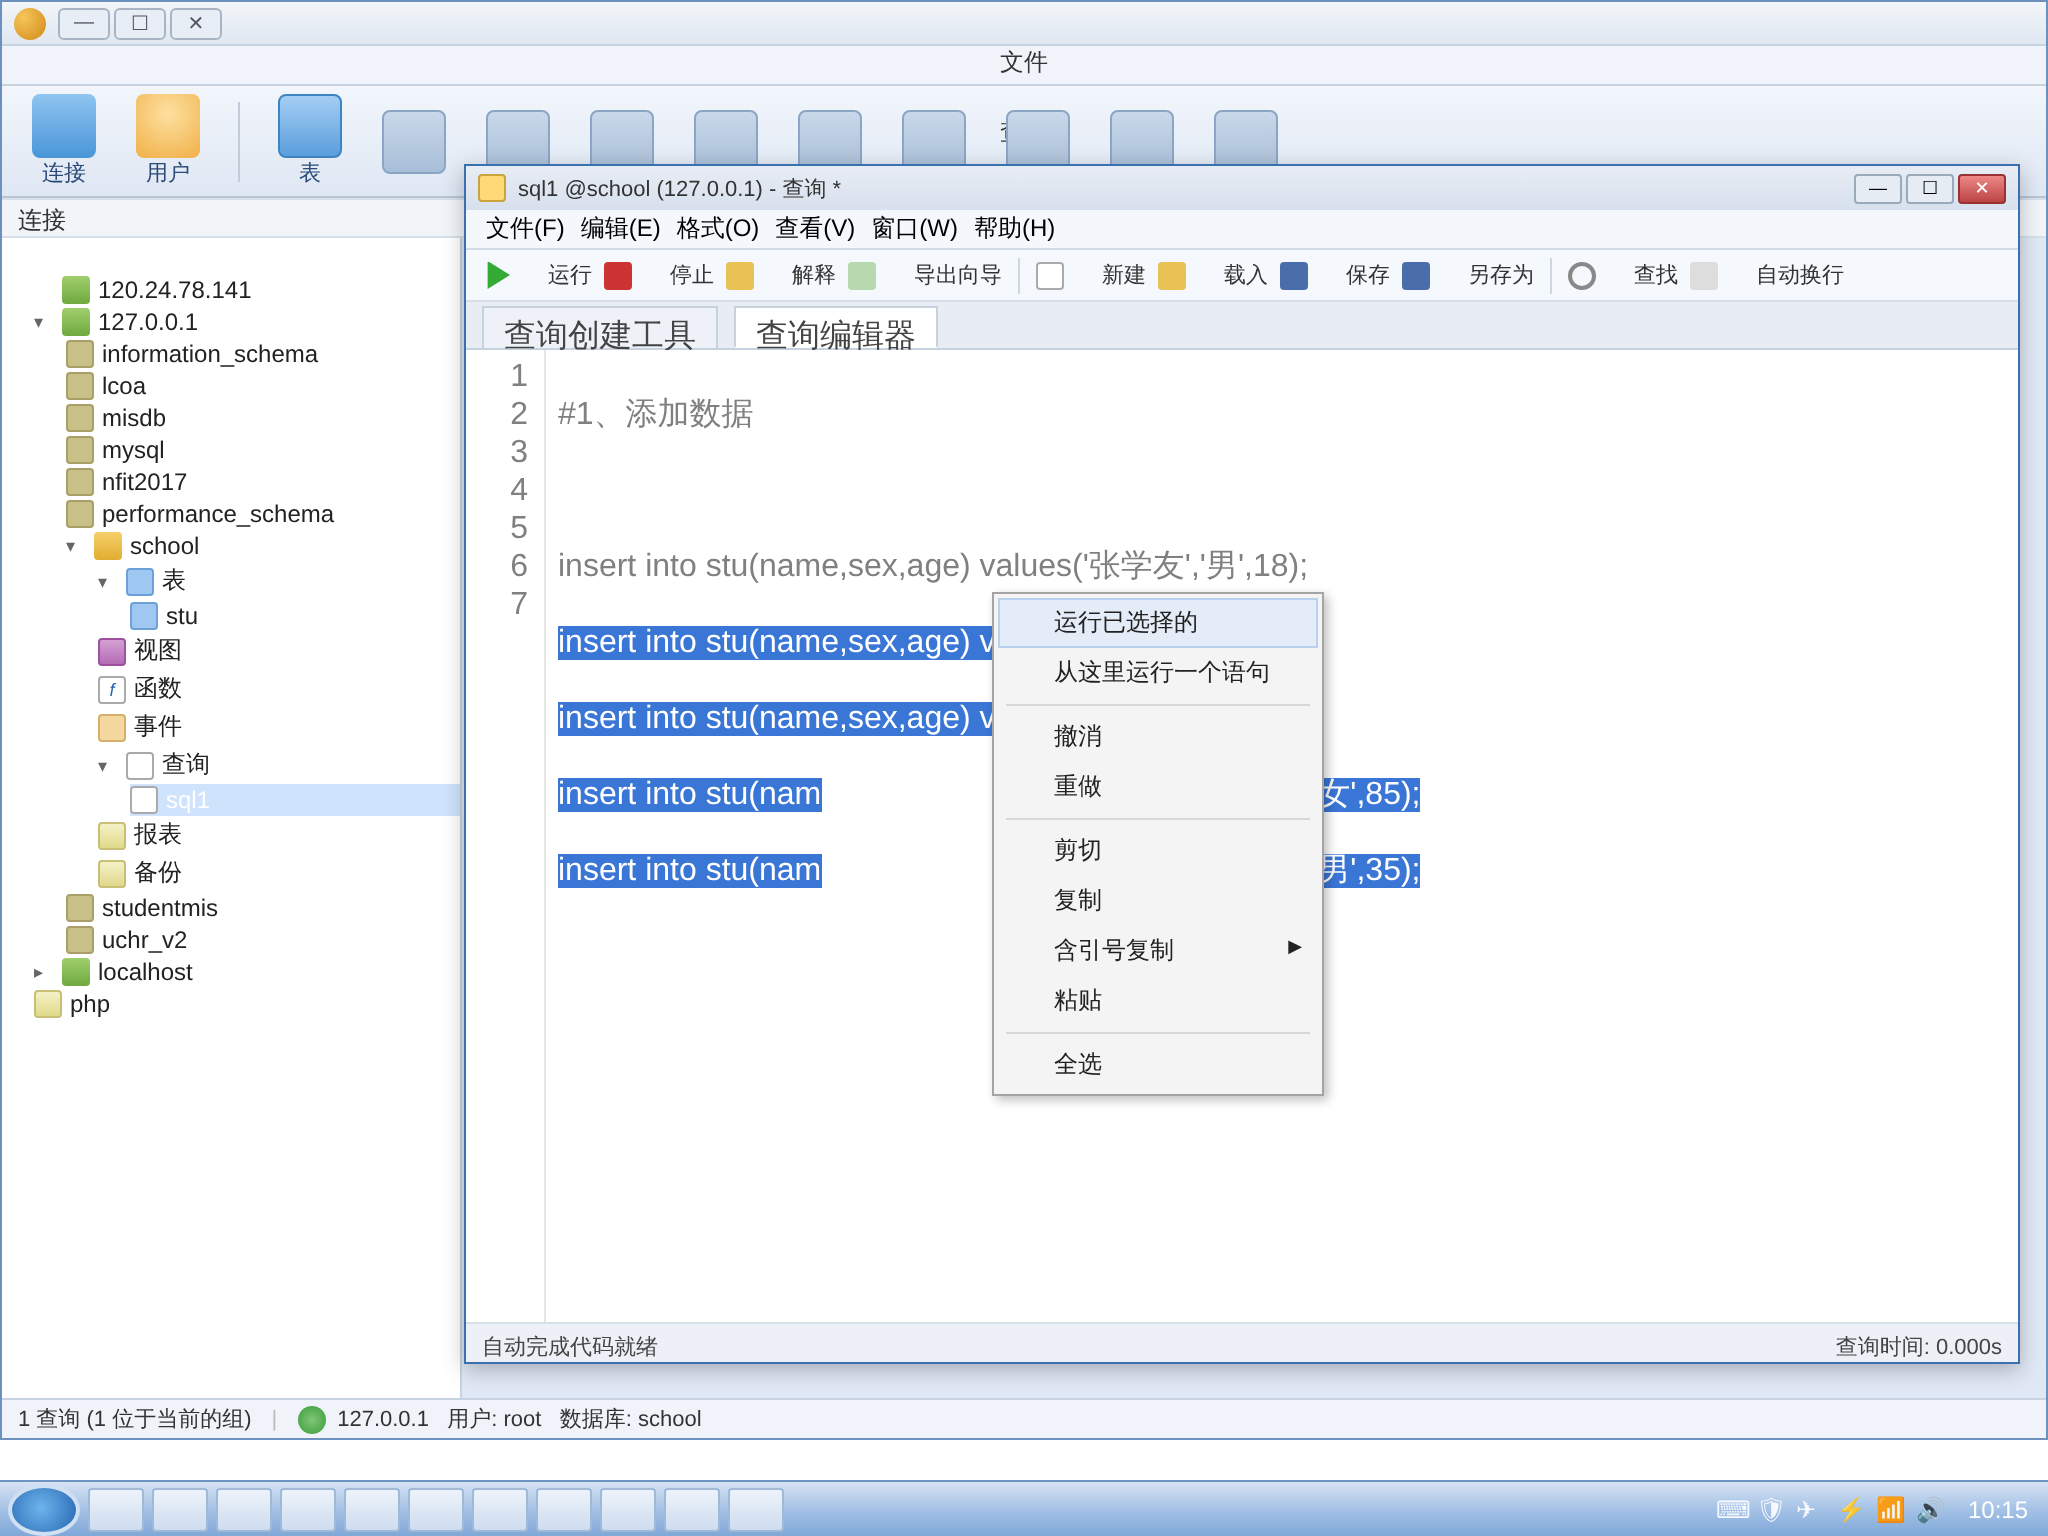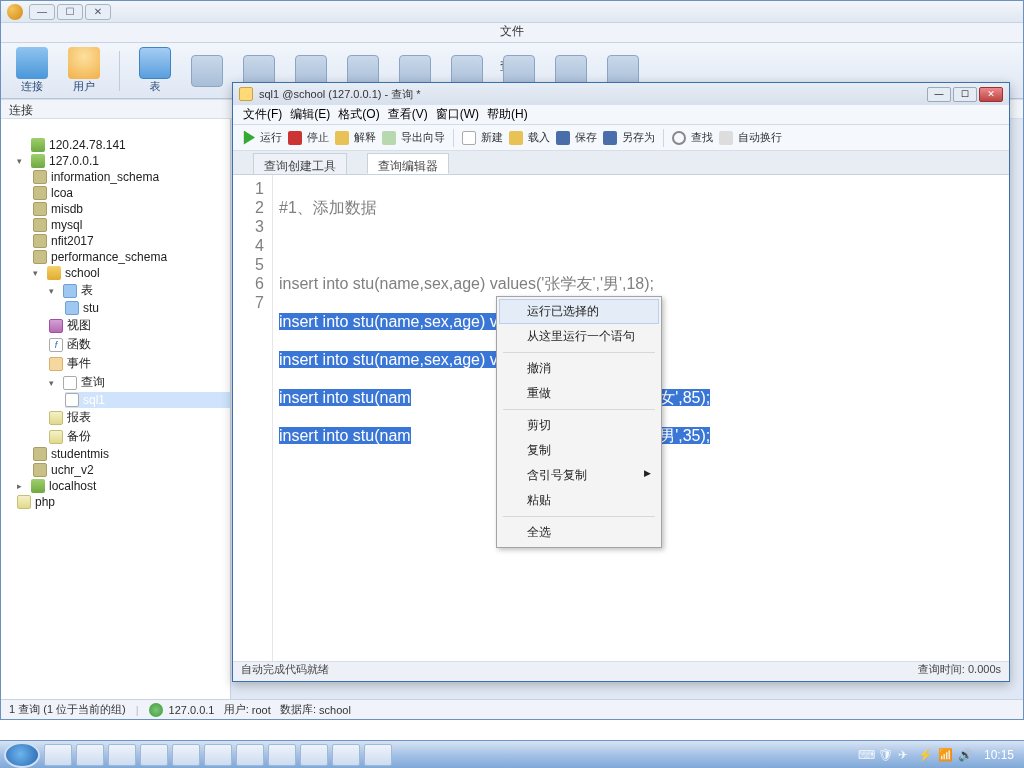--- a/index.html
+++ b/index.html
@@ -49,36 +49,36 @@
 .qtitle{height:22px;background:linear-gradient(#e8edf5,#d7e0ed);display:flex;align-items:center;padding:0 6px;}
 .qtitle .qico{width:14px;height:14px;background:#ffd978;border:1px solid #caa33c;border-radius:2px;margin-right:6px;}
 .qtitle .qt{flex:1;font-size:11px;color:#333;}
 .qwin-btns{display:flex;gap:2px;}
 .qwin-btn{width:24px;height:15px;border:1px solid #9ab;border-radius:2px;background:#e6ecf4;font-size:9px;display:flex;align-items:center;justify-content:center;cursor:pointer;}
 .qwin-btn.close{background:linear-gradient(#e88,#b44);color:#fff;border-color:#933;}
 .qmenu{height:20px;display:flex;gap:8px;align-items:center;padding:0 10px;background:#f4f7fc;border-bottom:1px solid #d2dbe6;font-size:12px;}
 .qmenu span{cursor:pointer;}
 .qtool{height:26px;display:flex;align-items:center;gap:6px;padding:0 8px;background:#f5f8fc;border-bottom:1px solid #d6dee8;font-size:11px;}
 .qtool .sep{width:1px;height:18px;background:#cdd7e3;margin:0 2px;}
-.qtool .titem{display:flex;align-items:center;gap:5px;cursor:pointer;color:#333;}
+.qtool .titem{display:flex;align-items:center;gap:19px;cursor:pointer;color:#333;}
 .qtool .tic{width:14px;height:14px;display:inline-block;border-radius:2px;}
 
 .qtabs{height:24px;display:flex;background:#e8edf4;border-bottom:1px solid #c7d2df;}
-.qtab{padding:4px 10px;font-size:12px;border:1px solid #c7d2df;border-bottom:none;background:#eef2f8;margin-top:2px;margin-left:20px;color:#444;cursor:pointer;}
+.qtab{padding:4px 10px;font-size:16px;border:1px solid #c7d2df;border-bottom:none;background:#eef2f8;margin-top:2px;margin-left:8px;color:#444;cursor:pointer;}
 .qtab.active{background:#fff;border-bottom:1px solid #fff;}
 
 .editor{position:relative;height:calc(100% - 22px - 20px - 26px - 24px - 20px);background:#fff;display:flex;font-family:"SimSun","NSimSun","Consolas",monospace;font-size:16px;line-height:19px;overflow:hidden;}
 .gutter{width:40px;background:#fff;text-align:right;padding:4px 8px 0 0;color:#808080;border-right:1px solid #e6e6e6;}
 .code{flex:1;padding:4px 4px 0 6px;white-space:pre;position:relative;}
 .ln{height:19px;}
 .kw{color:#808080;}
 .cmt{color:#808080;}
 .sel{background:#3a76d6;color:#fff;}
 
-.qstatus{height:20px;background:#edf1f7;border-top:1px solid #d6dee8;display:flex;align-items:flex-start;padding:0 8px;font-size:11px;color:#444;}
+.qstatus{height:20px;background:#edf1f7;border-top:1px solid #d6dee8;display:flex;align-items:flex-end;padding:0 8px;font-size:11px;color:#444;}
 .qstatus .l{flex:1;}
 
 
 .ctx{position:absolute;left:496px;top:296px;width:166px;background:#f4f4f4;border:1px solid #a4a4a4;box-shadow:2px 2px 5px rgba(0,0,0,.25);padding:2px;font-size:12px;color:#222;z-index:50;}
 .ctx .mi{padding:4px 8px 4px 28px;cursor:pointer;position:relative;}
 .ctx .mi.hl{background:#e4ecf7;border:1px solid #b9d1ef;padding:3px 7px 3px 27px;}
 .ctx .msep{height:1px;background:#d8d8d8;margin:3px 4px;}
 .ctx .arrow{position:absolute;right:8px;top:5px;font-size:9px;}
 
 

